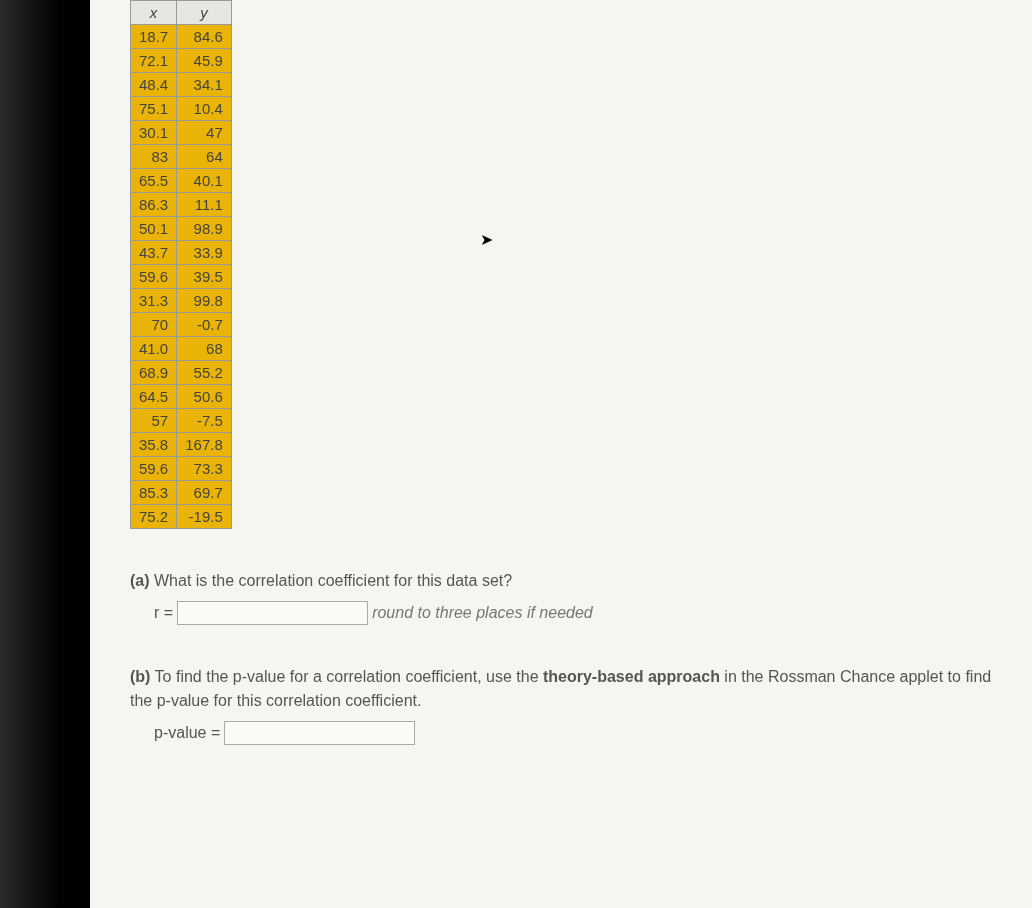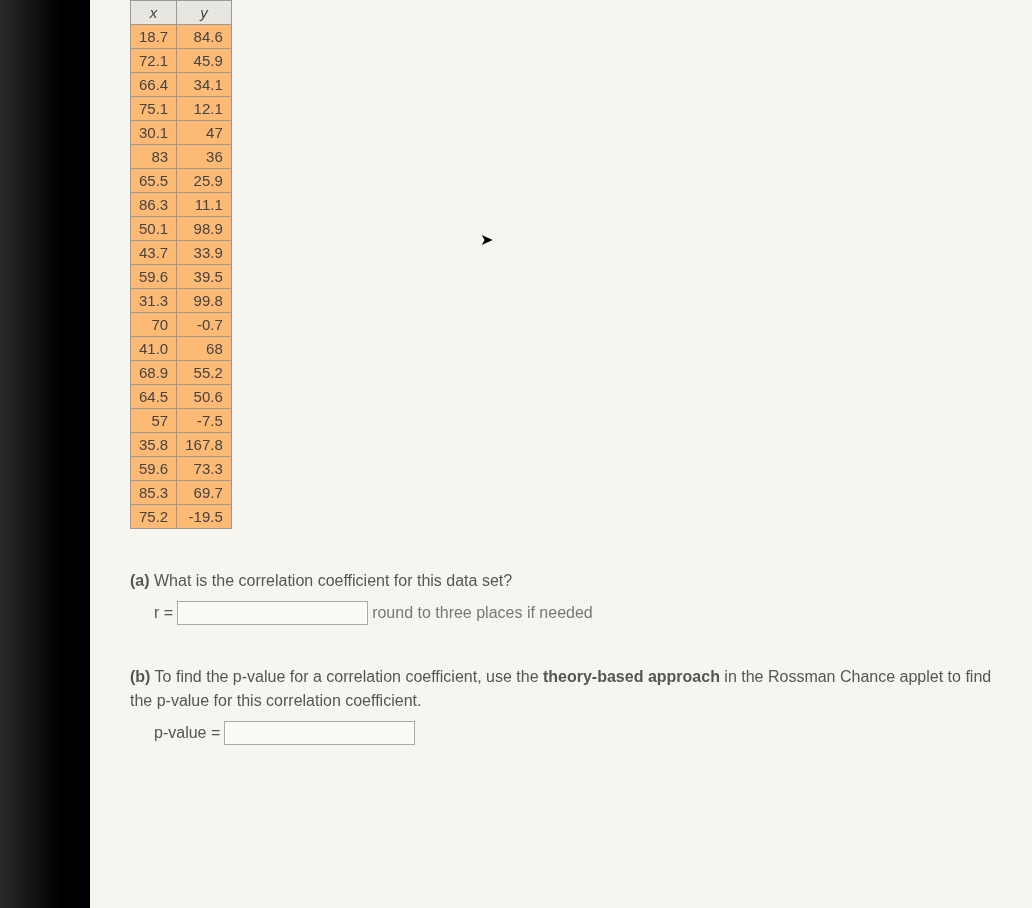--- a/index.html
+++ b/index.html
@@ -35,21 +35,21 @@
       margin-bottom: 40px;
     }
     table.data-table th,
     table.data-table td {
       border: 1px solid #999;
       padding: 3px 8px;
       text-align: right;
       min-width: 42px;
       font-size: 15px;
       color: #444;
-      background: #fdba74;
+      background: #eab308;
     }
     table.data-table th {
       text-align: center;
       font-weight: normal;
       font-style: italic;
       background: #e8e6e0;
     }
     .question {
       margin-top: 30px;
       margin-bottom: 40px;
@@ -69,20 +69,21 @@
     }
     .answer-input {
       min-width: 160px;
       height: 24px;
       border: 1px solid #aaa;
       background: #fbfaf6;
       padding: 2px 4px;
       font-size: 14px;
     }
     .hint {
+      font-style: italic;
       color: #777;
     }
     .bold-inline {
       font-weight: bold;
       margin-top: 19px;
     }
     .cursor {
       position: absolute;
       left: 390px;
       top: 230px;
@@ -109,38 +110,38 @@
     <tbody>
         <tr>
           <td>18.7</td>
           <td>84.6</td>
         </tr>
         <tr>
           <td>72.1</td>
           <td>45.9</td>
         </tr>
         <tr>
-          <td>66.4</td>
+          <td>48.4</td>
           <td>34.1</td>
         </tr>
         <tr>
           <td>75.1</td>
-          <td>12.1</td>
+          <td>10.4</td>
         </tr>
         <tr>
           <td>30.1</td>
           <td>47</td>
         </tr>
         <tr>
           <td>83</td>
-          <td>36</td>
+          <td>64</td>
         </tr>
         <tr>
           <td>65.5</td>
-          <td>25.9</td>
+          <td>40.1</td>
         </tr>
         <tr>
           <td>86.3</td>
           <td>11.1</td>
         </tr>
         <tr>
           <td>50.1</td>
           <td>98.9</td>
         </tr>
         <tr>

